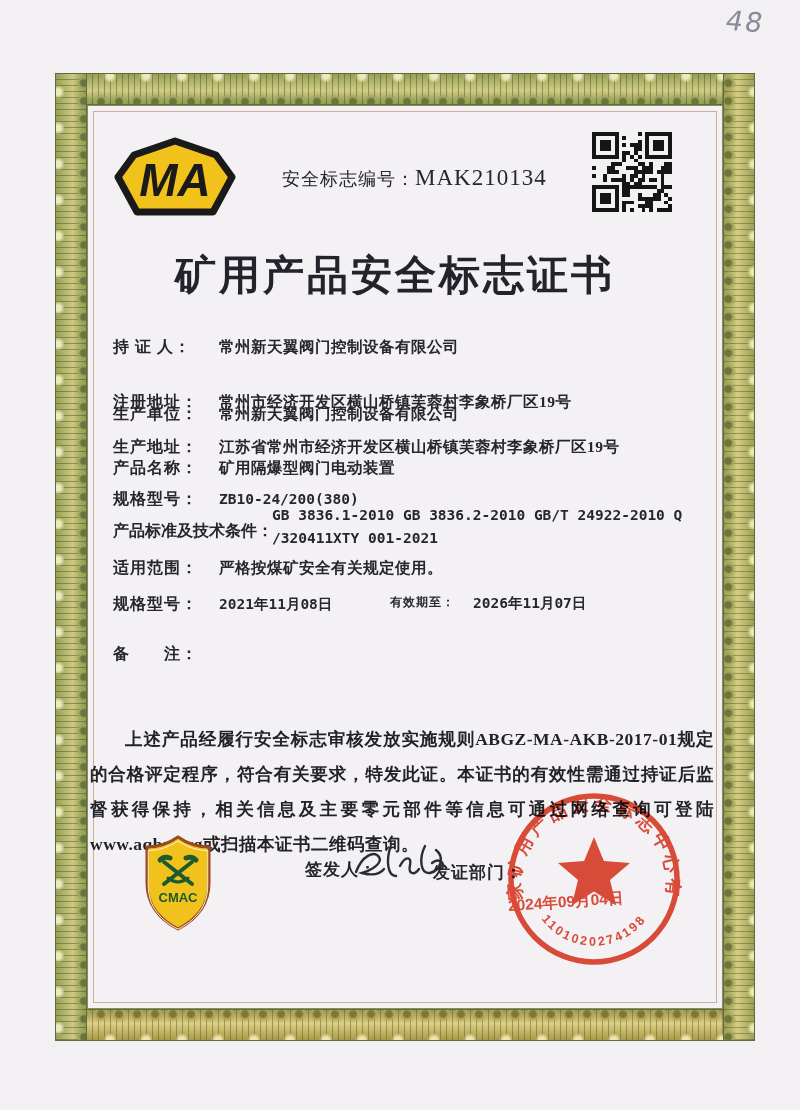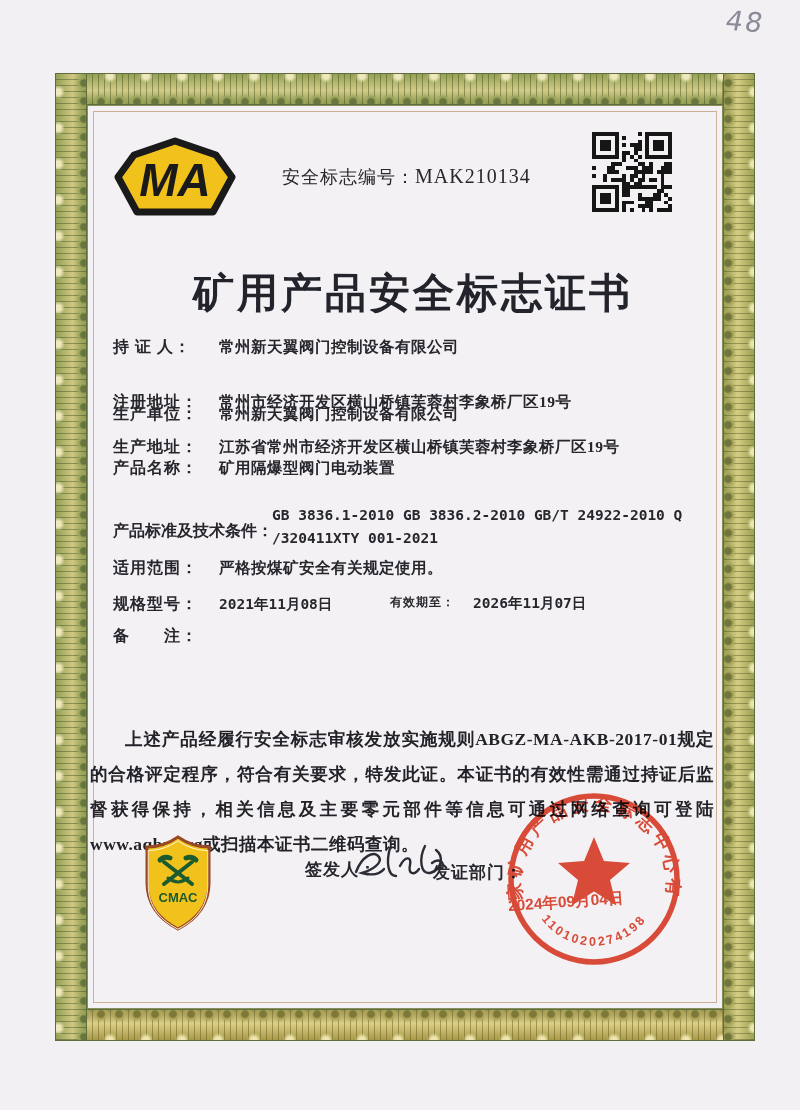--- a/index.html
+++ b/index.html
@@ -44,24 +44,24 @@
       linear-gradient(270deg,#9aa052,#d6cc84 55%,#939a50);
     background-size:32px 18px,32px 36px,auto auto,100% 100%;}
   .frame-inner{position:absolute; inset:32px; background:#f4f1f4; border:1px solid #87905c;}
   .frame-inner::after{content:''; position:absolute; inset:5px; border:1px solid #ccb094; pointer-events:none;}
 
   
   .corner-num{left:726px; top:6px; font-size:27px; color:#8a8a98;
     font-family:"DejaVu Sans",sans-serif; transform:rotate(4deg) skewX(-8deg); letter-spacing:2px;}
   .ma-logo{left:114px; top:137px;}
   .mark-line{left:282px; top:165px; font-size:18px; letter-spacing:1px; white-space:nowrap;}
-  .mark-line .num{font-family:"Liberation Serif",serif; font-size:20px; letter-spacing:1px;text-align:center;}
+  .mark-line .num{font-family:"Liberation Serif",serif; font-size:23px; letter-spacing:1px;text-align:center;}
   .qr{left:592px; top:132px;}
 
-  .title{left:45px; top:248px; width:700px; margin:18px; text-align:center;
+  .title{left:45px; top:248px; width:700px; margin:0; text-align:center;
     font-size:41px; font-weight:900; letter-spacing:3px; color:#23232b;}
 
   
   .row{position:absolute; left:113px; white-space:nowrap;}
   .f-label{display:inline-block; width:102px; font-weight:bold; font-size:16px; letter-spacing:1px;}
   .f-label.wide{width:auto; letter-spacing:0;}
   .f-value{font-weight:bold; font-size:15.5px; letter-spacing:.5px;}
   .mono{font-family:"DejaVu Sans Mono",monospace; font-size:14.5px; letter-spacing:0;}
   .std-val{left:272px; width:455px; line-height:23px; white-space:normal;}
   .date-label2{position:absolute; left:277px; font-weight:bold; font-size:12px; letter-spacing:1px;}
@@ -341,38 +341,42 @@
     <span class="f-value">常州新天翼阀门控制设备有限公司</span>
   </div>
   <div class="row" style="top:437px">
     <span class="f-label">生产地址：</span>
     <span class="f-value">江苏省常州市经济开发区横山桥镇芙蓉村李象桥厂区19号</span>
   </div>
   <div class="row" style="top:458px">
     <span class="f-label">产品名称：</span>
     <span class="f-value">矿用隔爆型阀门电动装置</span>
   </div>
+  <div class="row" style="top:489px">
+    <span class="f-label">规格型号：</span>
+    <span class="f-value mono" style="font-weight:bold">ZB10-24/200(380)</span>
+  </div>
   <div class="row" style="top:521px">
     <span class="f-label wide">产品标准及技术条件：</span>
   </div>
   <div class="abs mono std-val" style="top:504px; font-weight:bold">
     <span>GB 3836.1-2010 GB 3836.2-2010 GB/T 24922-2010 Q</span><br>
     <span>/320411XTY 001-2021</span>
   </div>
   <div class="row" style="top:558px">
     <span class="f-label">适用范围：</span>
     <span class="f-value">严格按煤矿安全有关规定使用。</span>
   </div>
   <div class="row" style="top:594px">
     <span class="f-label">规格型号：</span>
     <span class="f-value mono" style="font-weight:bold">2021年11月08日</span>
     <span class="date-label2">有效期至：</span>
     <span class="date-val2 f-value mono" style="font-weight:bold">2026年11月07日</span>
   </div>
-  <div class="row" style="top:626px">
+  <div class="row" style="top:644px">
     <span class="f-label">备　　注：</span>
     <span class="f-value"></span>
   </div>
 
   <p class="abs statement">上述产品经履行安全标志审核发放实施规则ABGZ-MA-AKB-2017-01规定的合格评定程序，符合有关要求，特发此证。本证书的有效性需通过持证后监督获得保持，相关信息及主要零元部件等信息可通过网络查询可登陆www.aqbz.org或扫描本证书二维码查询。</p>
 
   <svg class="abs cmac" width="80" height="100" viewBox="0 0 80 100">
     <path d="M40 3 C50 10 61 13 71 13 L71 49 C71 73 57 86 40 95 C23 86 9 73 9 49 L9 13 C19 13 30 10 40 3 Z" fill="#f2c21c" stroke="#9a4a22" stroke-width="3"></path>
     <path d="M40 3 C50 10 61 13 71 13 L71 49 C71 73 57 86 40 95 C23 86 9 73 9 49 L9 13 C19 13 30 10 40 3 Z" fill="none" stroke="#fdf6dc" stroke-width="1" transform="translate(0,2) scale(.96)" transform-origin="40 50"></path>
     <g stroke="#1c5a30" stroke-width="4" stroke-linecap="round">

